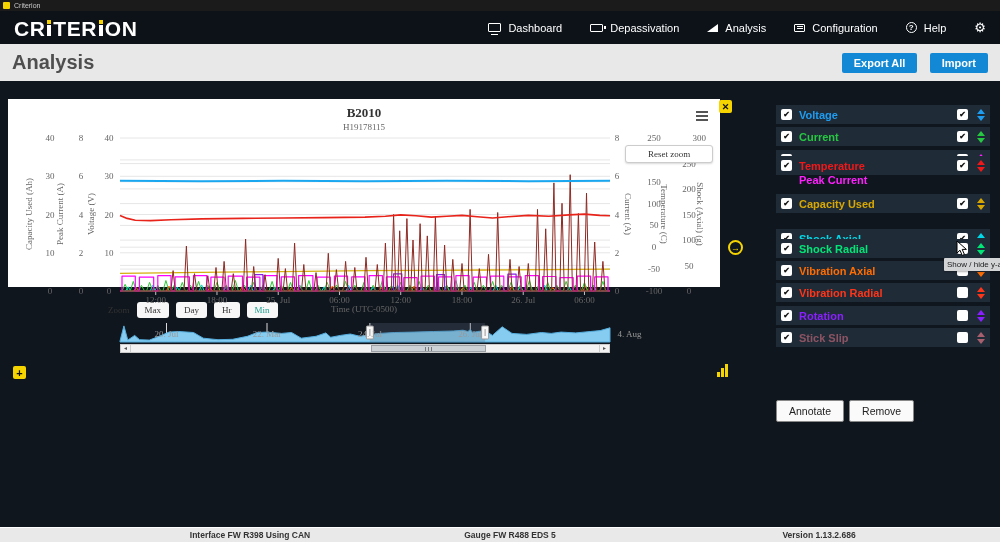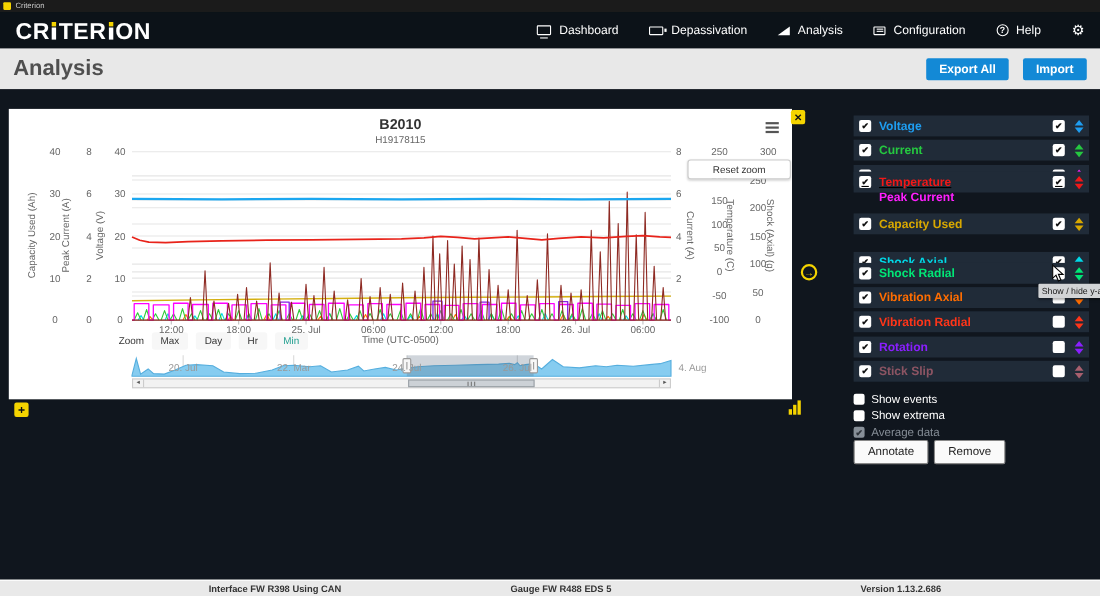--- a/index.html
+++ b/index.html
@@ -31,21 +31,21 @@
   .help-icon::before{content:"?";}
   .gear-icon{color:#fff;font-size:13px;line-height:1;}
   .gear-icon::before{content:"\2699";}
 
   
   .page-header{position:absolute;top:44px;left:0;right:0;height:37px;background:#e8e8e8;display:flex;align-items:center;justify-content:space-between;padding:0 12px;box-sizing:border-box;}
   .page-title{font-size:20px;font-weight:bold;color:#4f4f4f;margin:0;}
   .btn-primary{background:#1389d6;color:#fff;border:none;font-family:inherit;font-size:11px;font-weight:bold;padding:4px 12px;border-radius:2px;margin-left:8px;cursor:pointer;}
 
   
-  .chart-card{position:absolute;left:8px;top:99px;width:712px;height:264px;background:#fff;}
+  .chart-card{position:absolute;left:8px;top:99px;width:712px;height:188px;background:#fff;font-family:Liberation Serif, serif;}
   .chart-title{position:absolute;top:6px;left:0;width:712px;text-align:center;font-size:13px;font-weight:bold;color:#333;}
   .chart-subtitle{position:absolute;top:23px;left:0;width:712px;text-align:center;font-size:9px;color:#666;}
   .hamburger{position:absolute;left:686px;top:8px;cursor:pointer;padding:2px;}
   .hamburger i{display:block;width:12px;height:2px;background:#555;margin:2px 0;}
   .reset-zoom{position:absolute;left:617px;top:46px;background:#fff;border:1px solid #ccc;border-radius:3px;font-family:inherit;font-size:9px;color:#333;padding:3px 22px;cursor:pointer;box-shadow:0 1px 2px rgba(0,0,0,.15);z-index:5;}
   .ytick{position:absolute;width:34px;text-align:center;font-size:9px;color:#666;line-height:10px;}
   .ytitle{position:absolute;width:130px;text-align:center;font-size:9px;color:#666;}
   .ytitle.left{transform:rotate(-90deg);}
   .ytitle.right{transform:rotate(90deg);}
   .xtick{position:absolute;width:44px;text-align:center;font-size:9px;color:#666;}
@@ -319,21 +319,21 @@
       </div>
       <div class="series-row" style="top: 45px;">
         <span class="cb checked"></span>
         <span class="series-label" style="color: rgb(255, 31, 255); margin-top: 40px;">Peak Current</span>
         <span class="cb checked"></span>
         <span class="arrows" style="color: rgb(255, 31, 255);">
           <span class="tri-up"></span>
           <span class="tri-down"></span>
         </span>
       </div>
-      <div class="series-row" style="top: 51px; text-decoration: underline;">
+      <div class="series-row" style="top: 51px;">
         <span class="cb checked"></span>
         <span class="series-label" style="color: rgb(240, 24, 24);">Temperature</span>
         <span class="cb checked"></span>
         <span class="arrows" style="color: rgb(240, 24, 24);">
           <span class="tri-up"></span>
           <span class="tri-down"></span>
         </span>
       </div>
       <div class="series-row" style="top: 89px;">
         <span class="cb checked"></span>
@@ -393,34 +393,20 @@
         <span class="cb checked"></span>
         <span class="series-label" style="color: rgb(138, 31, 255);">Rotation</span>
         <span class="cb"></span>
         <span class="arrows" style="color: rgb(138, 31, 255);">
           <span class="tri-up"></span>
           <span class="tri-down"></span>
         </span>
       </div>
     </div>
 
-  <div class="options-list" id="options-list">
-      <div class="option-row">
-        <span class="cb"></span>
-        <span class="option-label">Show events</span>
-      </div>
-      <div class="option-row">
-        <span class="cb"></span>
-        <span class="option-label">Show extrema</span>
-      </div>
-      <div class="option-row">
-        <span class="cb checked disabled"></span>
-        <span class="option-label disabled">Average data</span>
-      </div>
-    </div>
 
   <div class="action-buttons">
     <button class="action-btn">Annotate</button>
     <button class="action-btn">Remove</button>
   </div>
 
   <div class="y-tooltip">Show / hide y-axis</div>
   <svg class="cursor-svg" width="13" height="17">
     <polygon points="1,1 1,13 4,10.2 6.2,15.5 8.4,14.4 6.2,9.4 10.4,9.4" fill="#fff" stroke="#000" stroke-width="1"></polygon>
   </svg>

